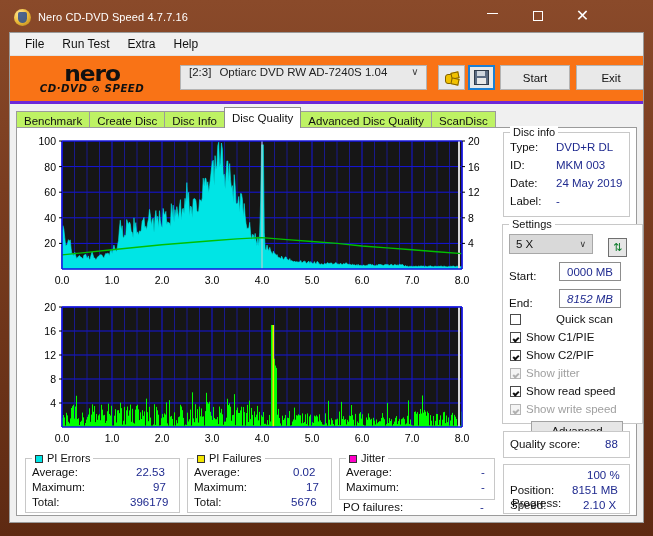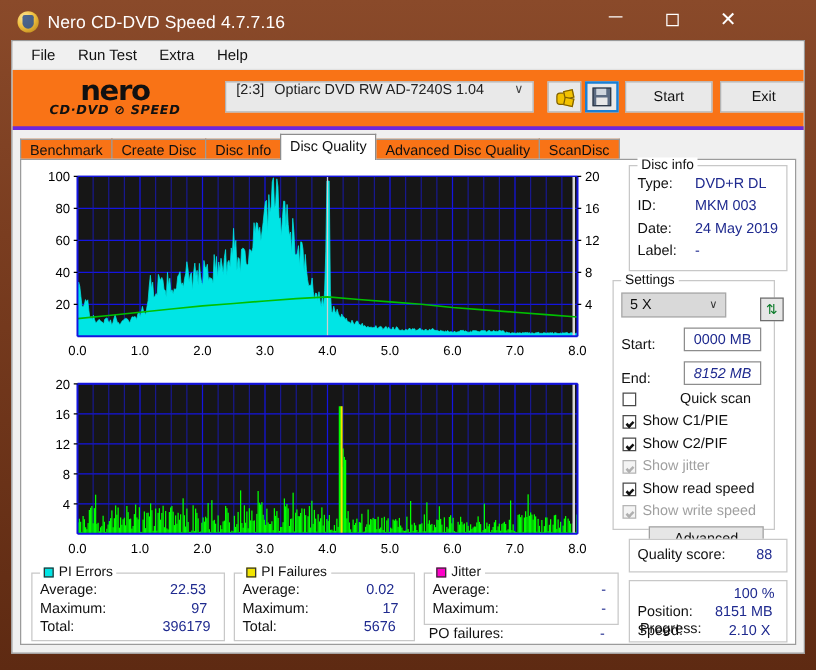--- a/index.html
+++ b/index.html
@@ -22,21 +22,21 @@
   #titleicon{
     width:17px;height:17px;margin-left:6px;margin-right:7px;border-radius:50%;
     background:radial-gradient(circle at 35% 30%, #ffe9a0 0%, #f0c040 45%, #b07a10 100%);
     position:relative;flex:0 0 auto;
   }
   #titleicon:after{
     content:"";position:absolute;left:4px;top:3px;width:9px;height:11px;
     background:#2b4f8f;border-radius:2px 2px 5px 5px;opacity:.85;
   }
   #titletext{
-    color:#ffffff;font-size:14px;letter-spacing:.1px;white-space:nowrap;
+    color:#ffffff;font-size:11px;letter-spacing:.1px;white-space:nowrap;
   }
   .wbtn{
     position:absolute;top:0;height:31px;width:45px;
     display:flex;align-items:center;justify-content:center;
     color:#fff;font-size:15px;font-family:"DejaVu Sans",sans-serif;
   }
   #btn-min{right:138px;}
   #btn-max{right:93px;}
   #btn-close{right:48px;}
   #btn-min .g{display:block;width:11px;height:1px;background:#fff;margin-bottom:4px;}
@@ -104,21 +104,21 @@
   .flop-ic b{position:absolute;background:#e8e8e8;}
   .flop-ic b.sh{left:2px;top:0px;width:8px;height:5px;background:#cfd6de;}
   .flop-ic b.lb{left:2px;top:7px;width:9px;height:6px;}
 
   
   #tabstrip{
     position:relative;height:20px;margin:4px 0 0 6px;display:flex;align-items:flex-end;
   }
   .tab{
     height:18px;box-sizing:border-box;
-    border:1px solid #9b9b9b;border-bottom:none;background:#f97316;
+    border:1px solid #9b9b9b;border-bottom:none;background:#bef264;
     font-size:11.5px;color:#111;display:flex;align-items:center;
     padding:0 7px;margin-right:-1px;position:relative;top:1px;
   }
   .tab.active{background:#ffffff;height:21px;top:0;z-index:3;border-color:#8d8d8d;}
 
   
   #tabpage{
     position:absolute;left:6px;top:94px;width:621px;height:389px;
     background:#ffffff;border:1px solid #9b9b9b;box-sizing:border-box;
   }
@@ -133,21 +133,21 @@
     position:absolute;border:1px solid #c8c8c8;box-sizing:border-box;background:#fff;
   }
   .grp-title{
     position:absolute;top:-7px;left:6px;background:#fff;padding:0 3px;
     font-size:11px;color:#111;
   }
   .kv{position:absolute;font-size:11.5px;color:#111;white-space:nowrap;}
   .kvv{position:absolute;font-size:11.5px;color:#1f2a8f;white-space:nowrap;}
 
   #disc-info{left:486px;top:4px;width:127px;height:85px;}
-  #settings{left:473px;top:96px;width:130px;height:200px;}
+  #settings{left:485px;top:96px;width:141px;height:200px;}
   #quality{left:486px;top:303px;width:127px;height:27px;}
   #progress{left:486px;top:336px;width:127px;height:50px;}
 
   .sel{
     position:absolute;background:#d9d9d9;border:1px solid #a8a8a8;box-sizing:border-box;
     display:flex;align-items:center;font-size:11.5px;color:#111;
   }
   .sel .caret{position:absolute;right:6px;font-size:9px;color:#333;font-family:"DejaVu Sans",sans-serif;}
   .txtbox{
     position:absolute;background:#fff;border:1px solid #8d8d8d;box-sizing:border-box;

